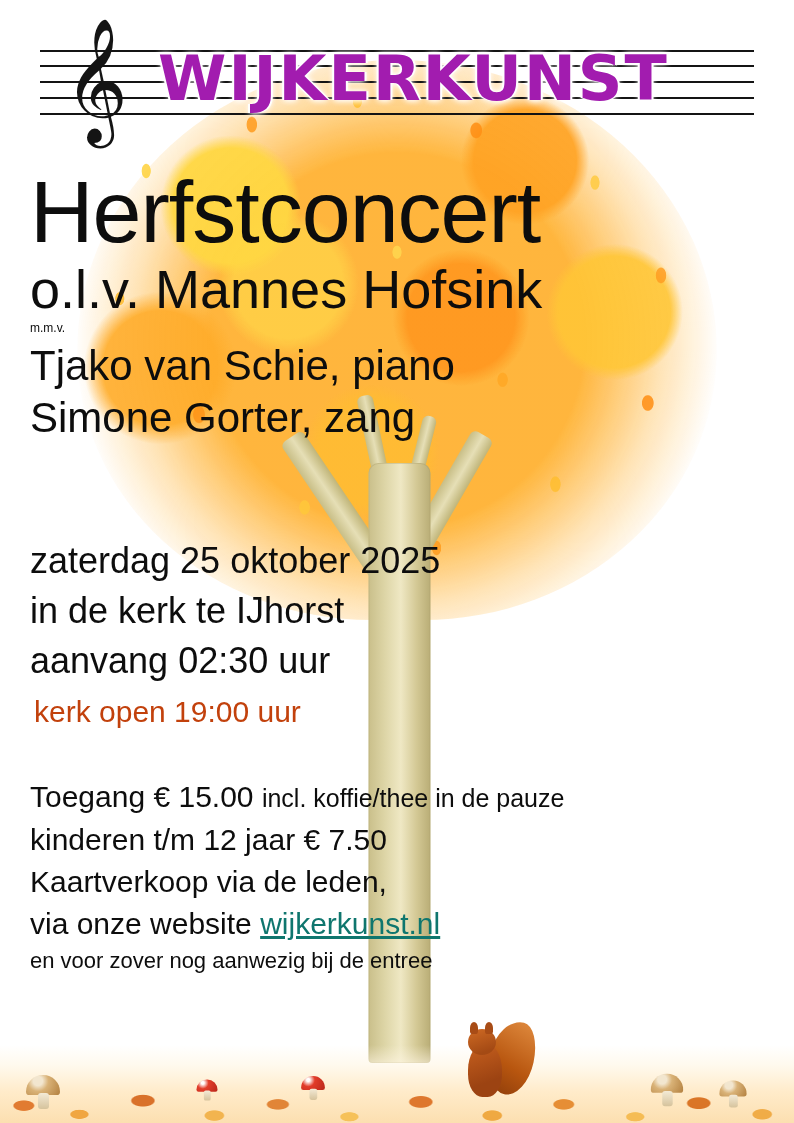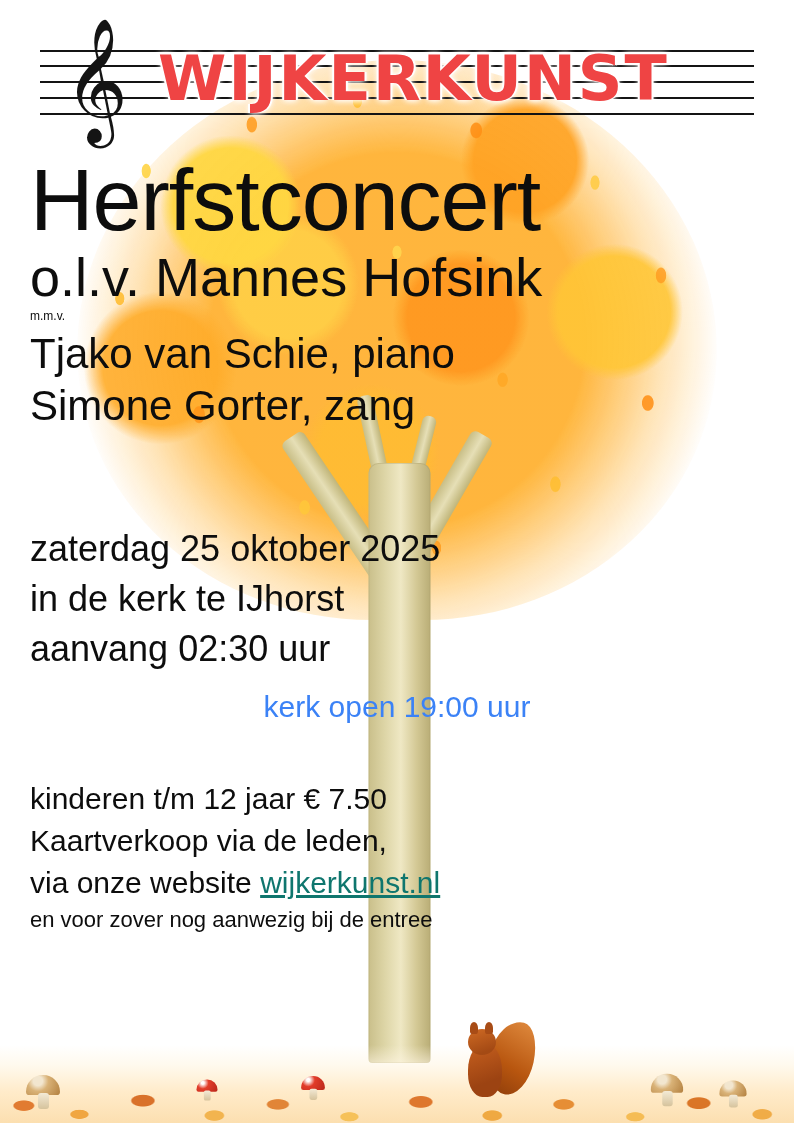--- a/index.html
+++ b/index.html
@@ -234,34 +234,34 @@
     color: #141414;
   }
   .logo-word {
     position: absolute;
     left: 118px;
     top: 6px;
     font-family: "DejaVu Sans", sans-serif;
     font-size: 62px;
     font-weight: 700;
     letter-spacing: 2px;
-    color: #ef4444;
+    color: #a21caf;
     white-space: nowrap;
     text-shadow:
       0 0 6px #ffffff,
       0 0 6px #ffffff,
       2px 0 0 #ffffff,
       -2px 0 0 #ffffff;
   }
 
   
   .content {
     position: absolute;
     left: 30px;
-    top: 152px;
+    top: 164px;
     width: 734px;
   }
   .title {
     font-size: 88px;
     line-height: 96px;
     font-weight: 400;
     letter-spacing: -1px;
     color: #0d0d0d;
     margin: 0 0 4px 0;
   }
@@ -286,23 +286,22 @@
   .block-gap { height: 92px; }
   .ev-line {
     font-size: 36px;
     line-height: 50px;
     color: #0d0d0d;
     margin: 0;
   }
   .ev-sub {
     font-size: 30px;
     line-height: 44px;
-    color: #3b82f6;
-    margin: 11px;
-    text-align: center;
+    color: #c2410c;
+    margin: 4px;
   }
   .gap2 { height: 38px; }
   .price-line {
     font-size: 30px;
     line-height: 42px;
     color: #0d0d0d;
     margin: 0;
   }
   .price-line .small {
     font-size: 25px;
@@ -387,20 +386,24 @@
 
     <div class="block-gap"></div>
 
     <p class="ev-line">zaterdag 25 oktober 2025</p>
     <p class="ev-line">in de kerk te IJhorst</p>
     <p class="ev-line">aanvang 02:30 uur</p>
     <p class="ev-sub">kerk open 19:00 uur</p>
 
     <div class="gap2"></div>
 
+    <p class="price-line">
+      <span class="nowrap">Toegang € 15.00</span>
+      <span class="small">incl. koffie/thee in de pauze</span>
+    </p>
     <p class="price-line">kinderen t/m 12 jaar € 7.50</p>
     <p class="price-line">Kaartverkoop via de leden,</p>
     <p class="price-line">
       <span>via onze website </span><a class="website" href="#">wijkerkunst.nl</a>
     </p>
     <p class="fineprint">en voor zover nog aanwezig bij de entree</p>
   </div>
 
 </div>
 

